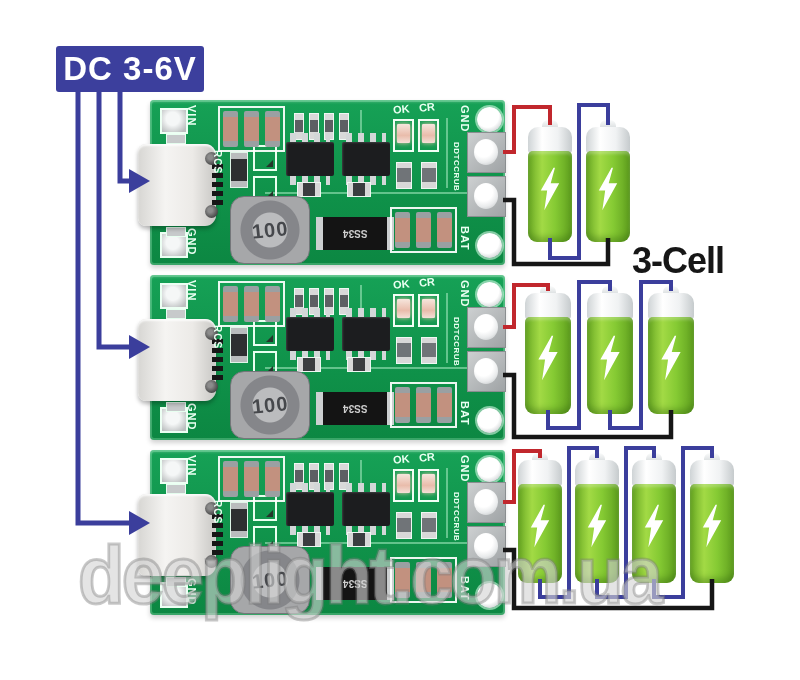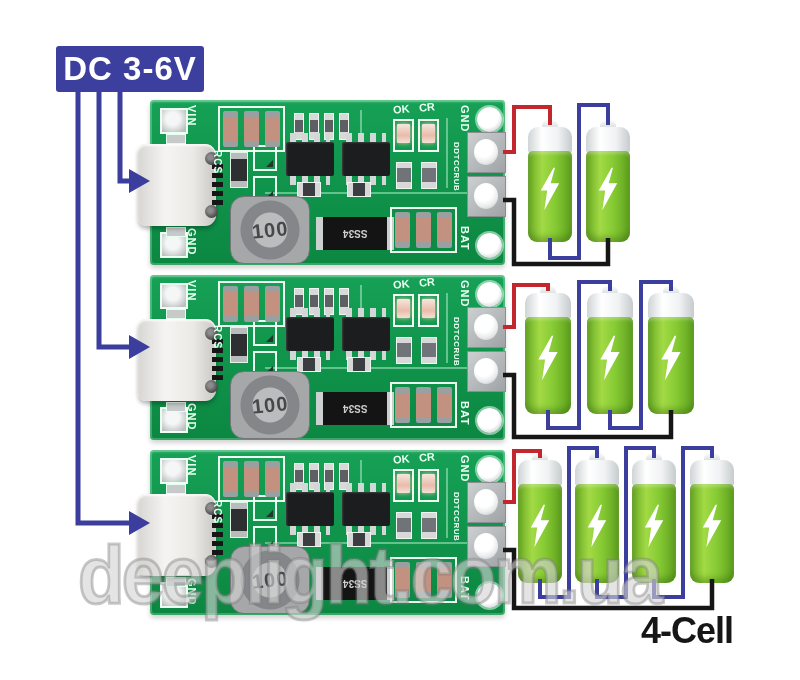--- a/index.html
+++ b/index.html
@@ -133,21 +133,21 @@
   .watermark{position:absolute;left:78px;top:528px;font-weight:bold;font-size:82px;
       white-space:nowrap;letter-spacing:-3px;transform:scaleX(.93);transform-origin:left top;
       color:rgba(255,255,255,.42);-webkit-text-stroke:3px rgba(125,125,125,.40);
       text-shadow:0 0 1px rgba(120,120,120,.35);pointer-events:none;}
 </style>
 </head>
 <body>
 
 <div id="scene">
   <div class="dc-label">DC 3-6V</div>
-  <div class="group-label" id="gl2">4-Cell</div>
+  <div class="group-label" id="gl1">3-Cell</div>
   <div id="boards">
       <div class="board" style="left: 150px; top: 100px;">
     <div class="pcb"></div>
     <div class="trace t1"></div>
     <div class="trace t2"></div>
     <div class="trace t3"></div>
     <div class="sq-pad tl"></div>
     <span class="silk v vin-l">VIN</span>
     <div class="sq-pad bl"></div>
     <span class="silk v gnd-l">GND</span>

